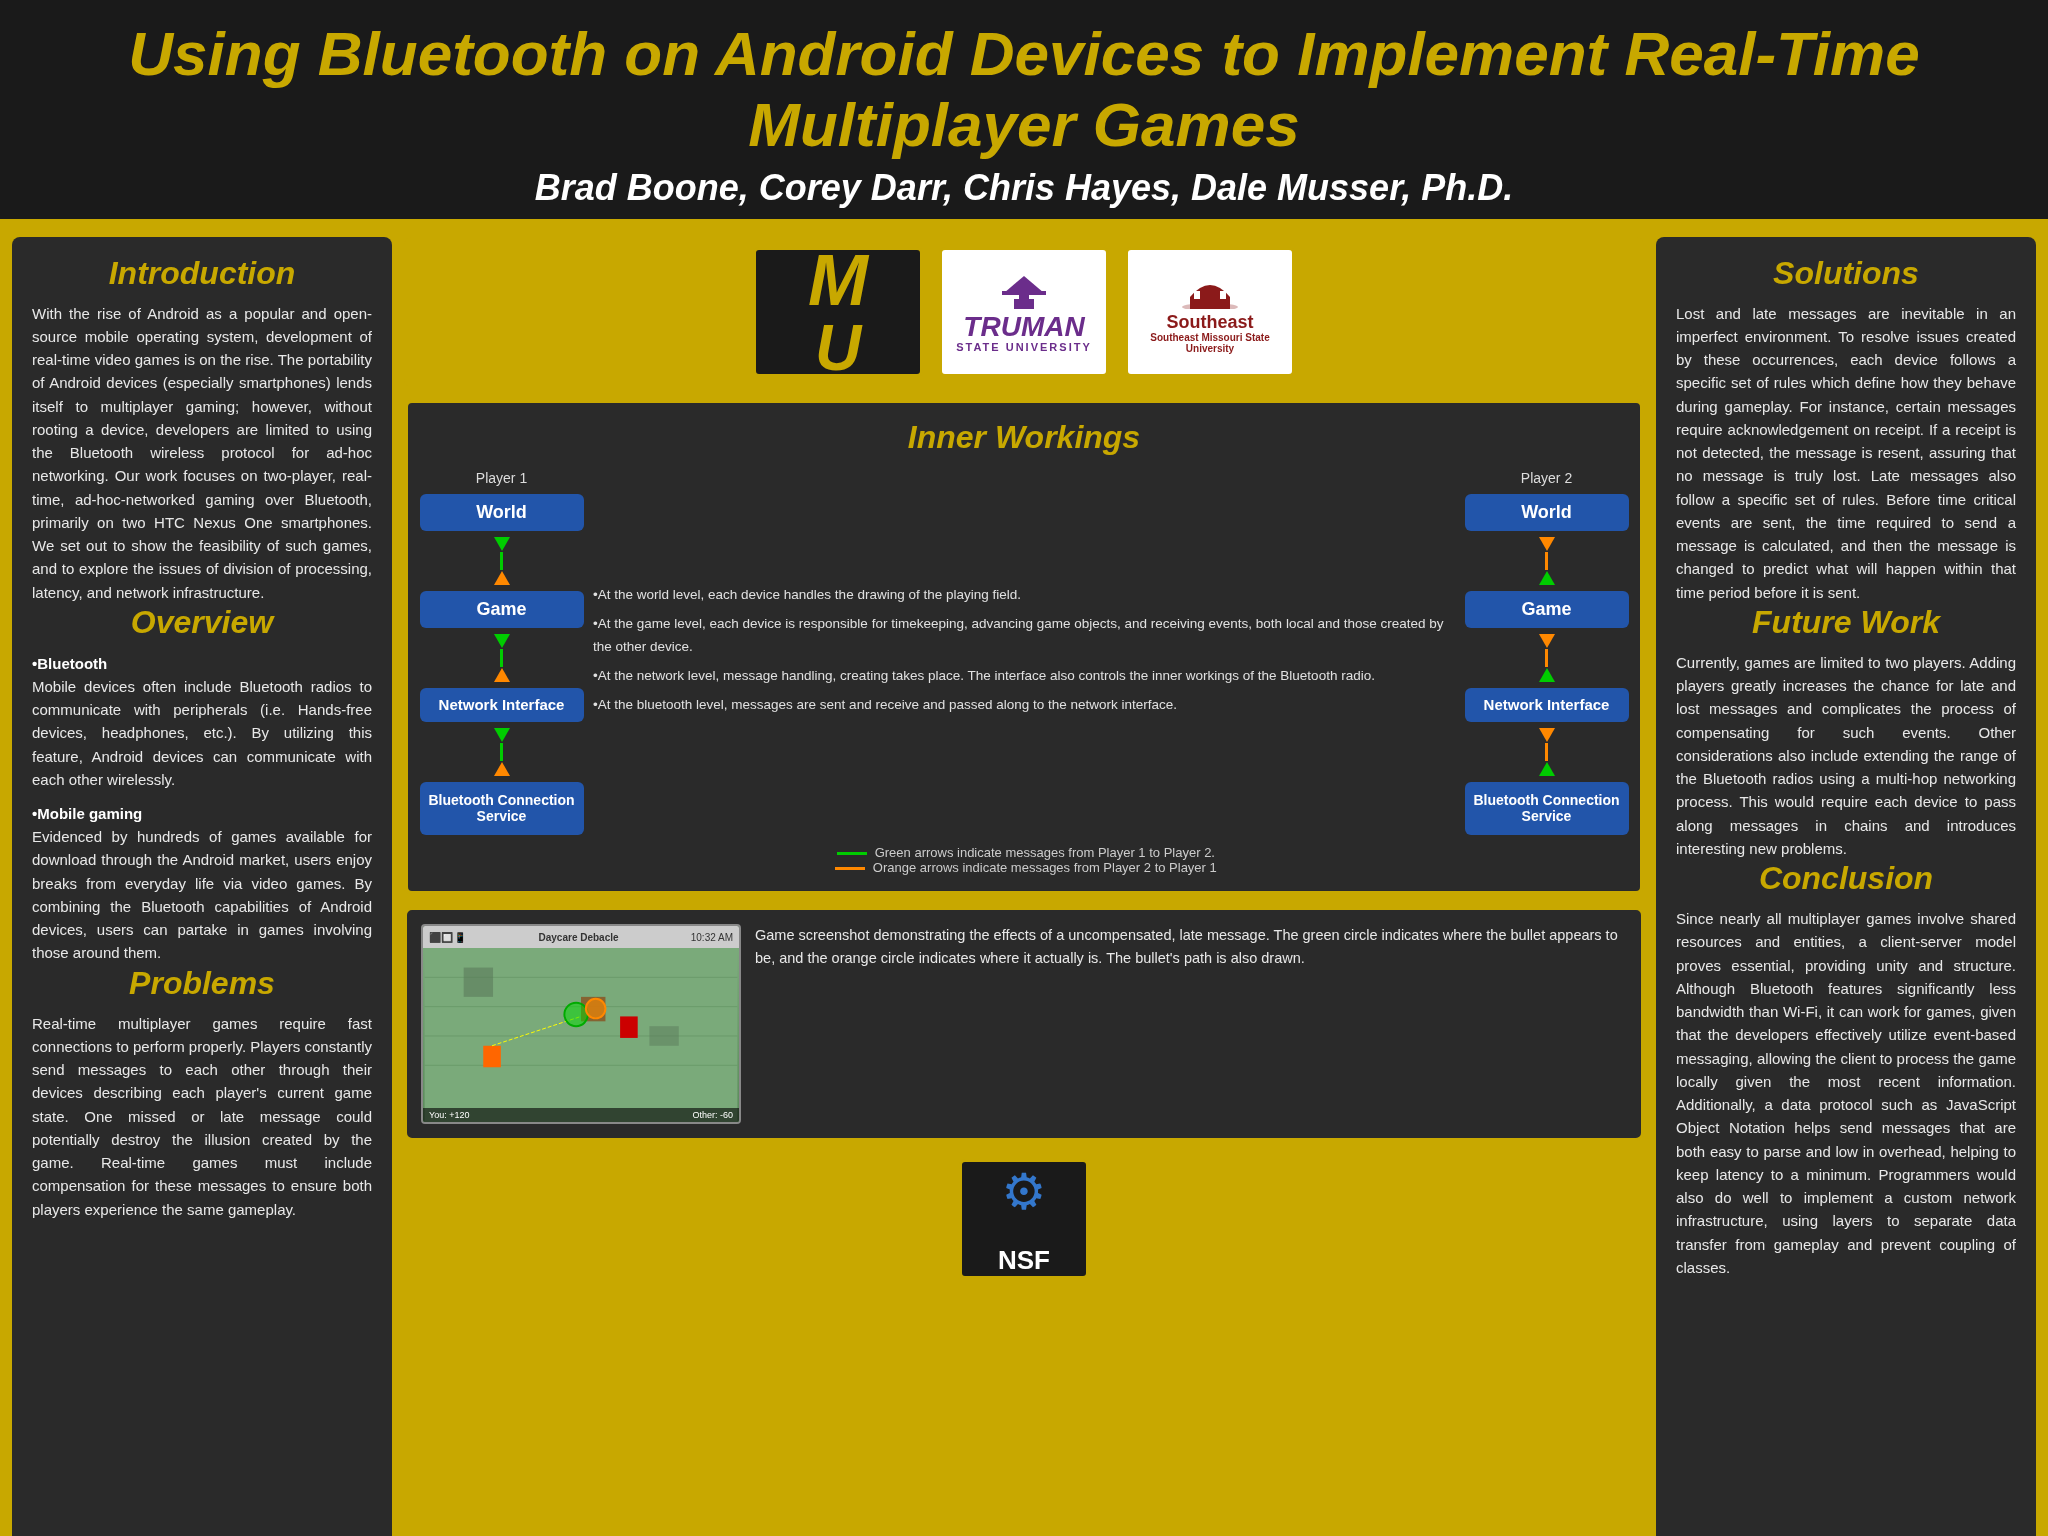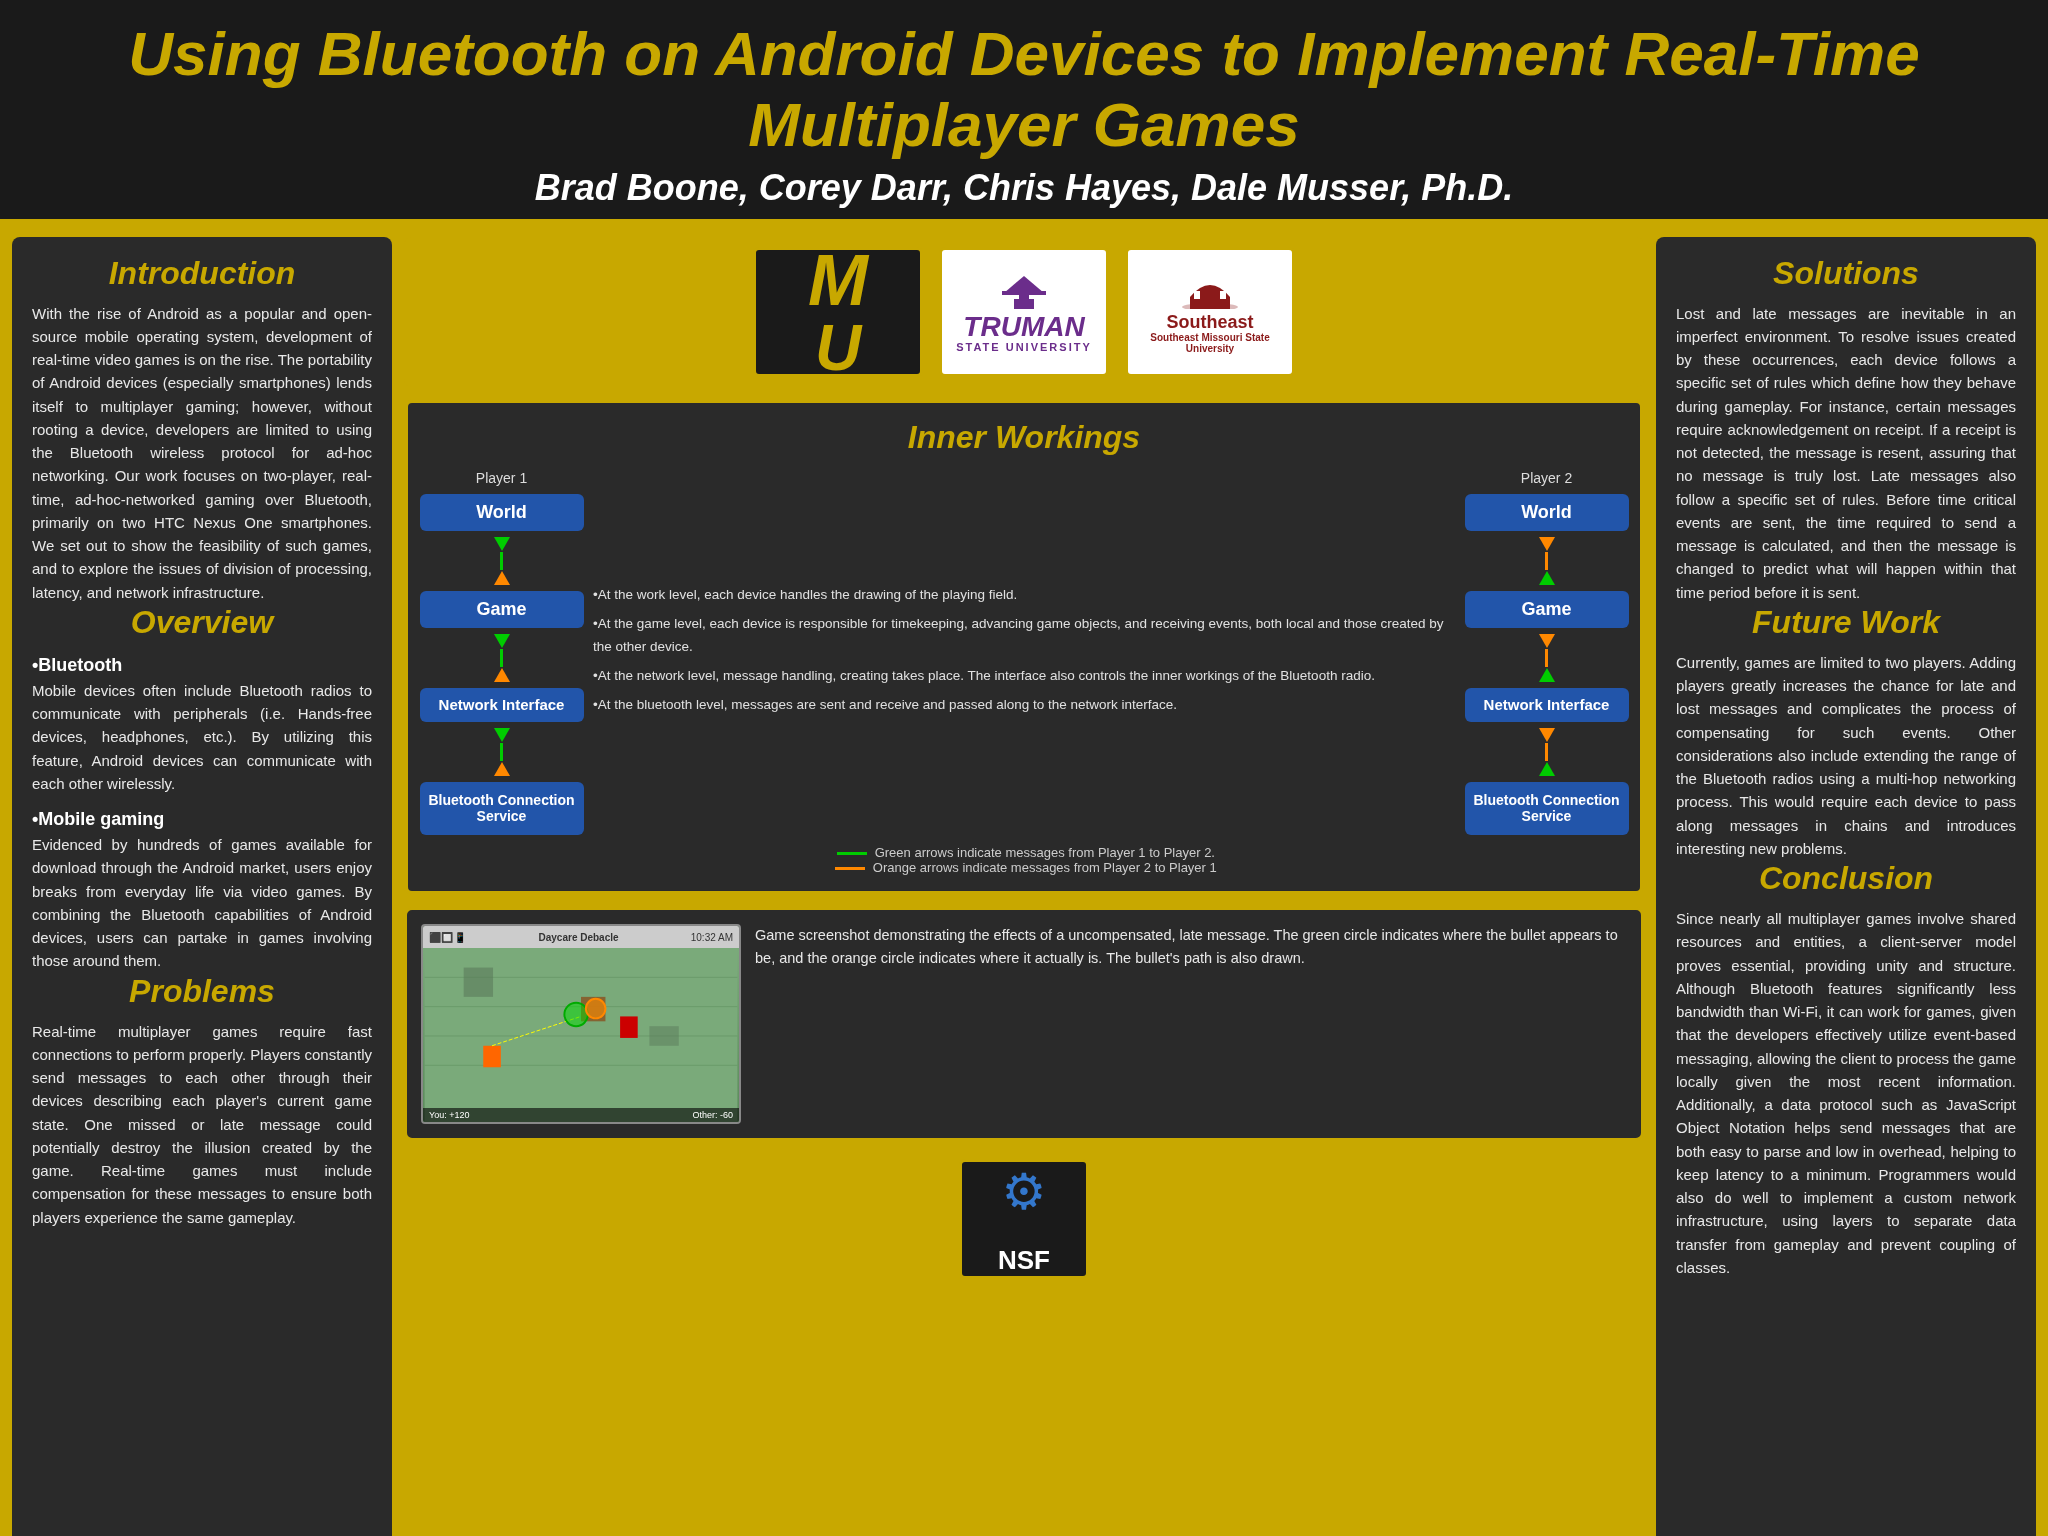--- a/index.html
+++ b/index.html
@@ -79,21 +79,21 @@
       margin-top: 0;
     }
     .section-body {
       font-size: 15px;
       line-height: 1.55;
       color: #e8e8e8;
       text-align: justify;
     }
     .bullet-head {
       font-weight: 700;
-      font-size: 18px;
+      font-size: 15px;
       margin-top: 14px;
       margin-bottom: 3px;
       color: #fff;
     }
 
     
     .logos-row {
       display: flex;
       flex-direction: row;
       justify-content: center;
@@ -459,21 +459,21 @@
           <div class="arrow-both">
             <div class="arr-down-green"></div>
             <div class="vert-line"></div>
             <div class="arr-up-orange"></div>
           </div>
           <div class="diag-box diag-box-blue" style="font-size:14px; padding:10px 6px; line-height:1.2;">Bluetooth Connection Service</div>
         </div>
 
         <div class="diag-middle">
           <div class="diag-middle-text">
-            <p>•At the work level, each device handles the drawing of the playing field.</p>
+            <p>•At the world level, each device handles the drawing of the playing field.</p>
             <p>•At the game level, each device is responsible for timekeeping, advancing game objects, and receiving events, both local and those created by the other device.</p>
             <p>•At the network level, message handling, creating takes place. The interface also controls the inner workings of the Bluetooth radio.</p>
             <p>•At the bluetooth level, messages are sent and receive and passed along to the network interface.</p>
           </div>
         </div>
 
         <div class="diag-side">
           <div class="player-label">Player 2</div>
           <div class="diag-box diag-box-blue">World</div>
           <div class="arrow-both">

